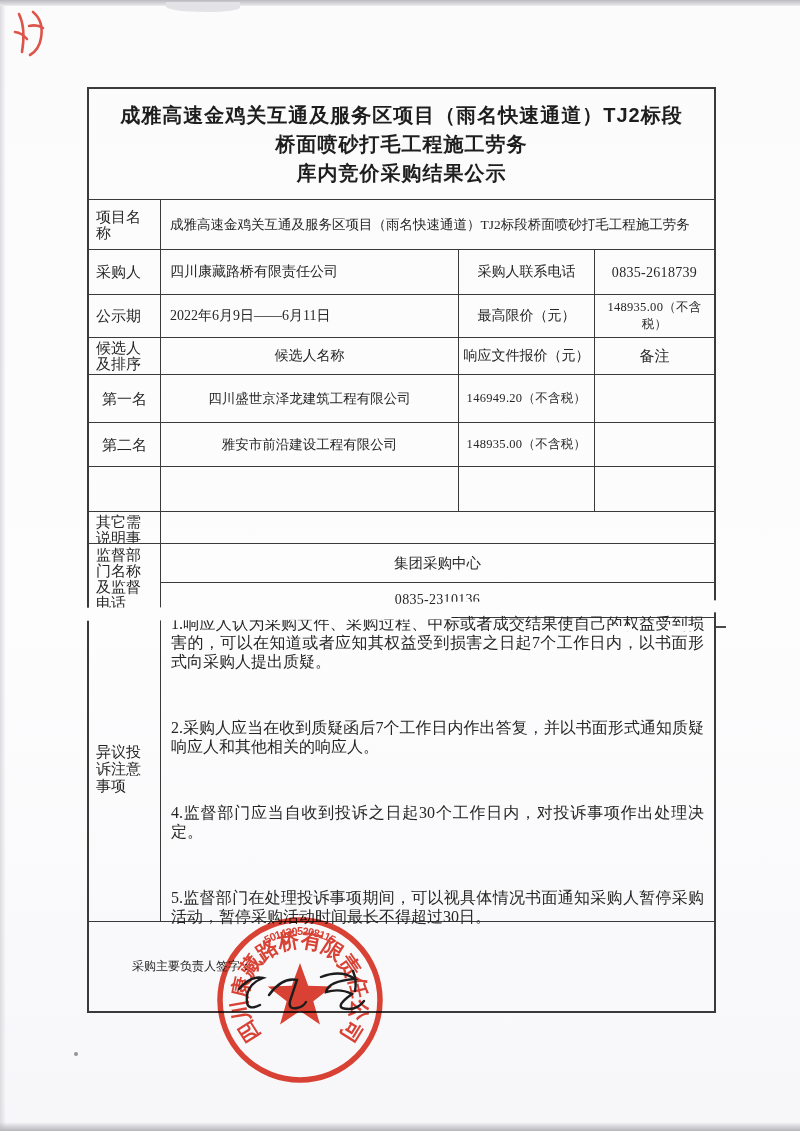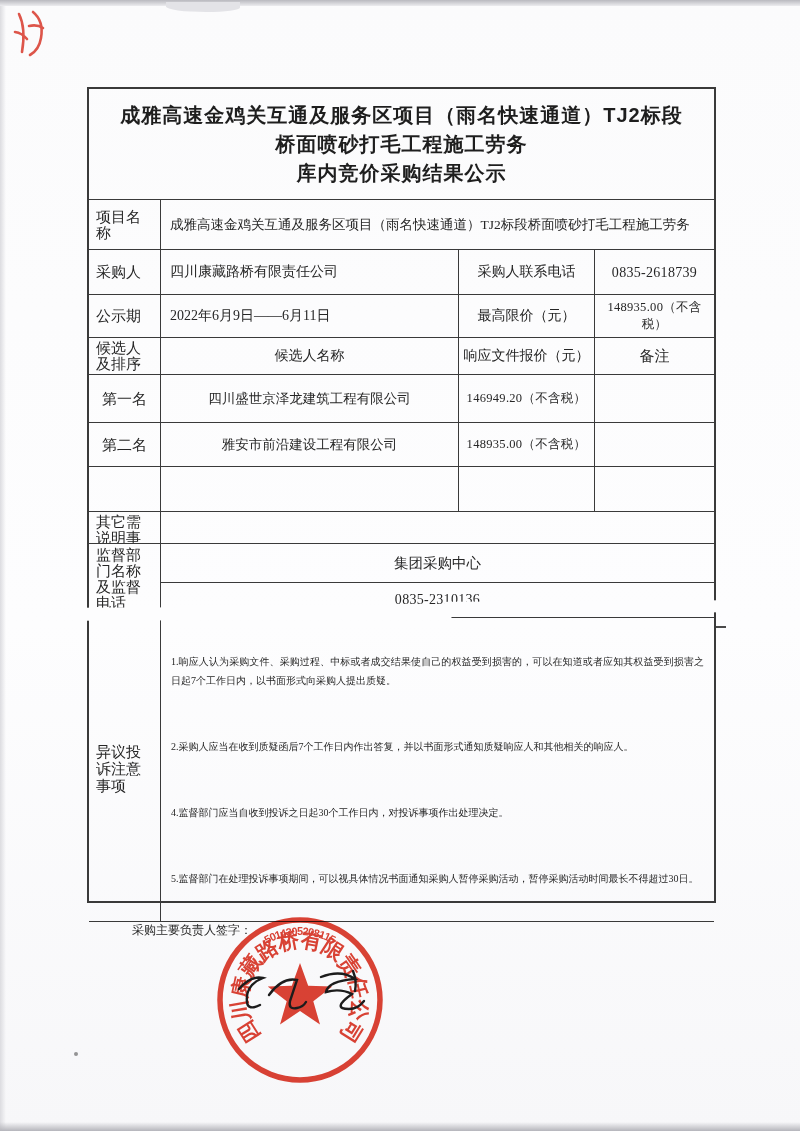--- a/index.html
+++ b/index.html
@@ -17,21 +17,21 @@
   .edge-top{position:absolute;left:0;top:0;width:800px;height:6px;
     background:linear-gradient(180deg,#b9b9bf,#ececef);z-index:30;}
   .edge-notch{position:absolute;left:166px;top:2px;width:74px;height:10px;
     background:#e3e3e7;border-radius:0 0 45% 55%;z-index:31;}
   .edge-bottom{position:absolute;left:0;top:1122px;width:800px;height:9px;
     background:linear-gradient(0deg,#b5b5bb,rgba(250,250,251,0));z-index:30;}
   .edge-left{position:absolute;left:0;top:0;width:6px;height:1131px;
     background:linear-gradient(90deg,#dcdce0,rgba(252,252,253,0));z-index:29;}
 
   .sheet-table{
-    position:absolute;left:87px;top:87px;width:629px;height:816px;
+    position:absolute;left:87px;top:87px;width:629px;height:926px;
     border:2px solid #3a3a3a;box-sizing:border-box;z-index:2;
     display:flex;flex-direction:column;background:transparent;
   }
   .trow{display:flex;border-bottom:1px solid #3a3a3a;box-sizing:border-box;}
   .trow:last-child{border-bottom:none;}
   .cell{border-right:1px solid #3a3a3a;box-sizing:border-box;display:flex;align-items:center;}
   .cell:last-child{border-right:none;}
   .c1{width:72px;flex:0 0 72px;padding:0 7px;font-size:15px;line-height:16px;}
   .c2{width:298px;flex:0 0 298px;padding:0 9px;font-size:14px;}
   .c3{width:136px;flex:0 0 136px;justify-content:center;text-align:center;font-size:14px;padding:0 4px;}
@@ -55,21 +55,21 @@
   .r-other{height:32px;flex:0 0 32px;}
   .r-other .c1{align-items:flex-start;padding-top:2px;overflow:hidden;height:31px;}
   .r-super{height:74px;flex:0 0 74px;}
   .r-super .c1{align-items:flex-start;padding-top:3px;}
   .super-right{flex:1;display:flex;flex-direction:column;}
   .super-top{height:39px;border-bottom:1px solid #3a3a3a;box-sizing:border-box;
     display:flex;align-items:center;justify-content:center;font-size:14.5px;}
   .super-bot{flex:1;display:flex;align-items:center;justify-content:center;font-size:14px;}
   .r-objection{height:304px;flex:0 0 304px;}
   .r-objection .c1{align-items:center;}
-  .obj-body{flex:1;padding:0 10px 0 10px;font-size:10px;line-height:19px;
+  .obj-body{flex:1;padding:0 10px 0 10px;font-size:16px;line-height:19px;
     display:flex;flex-direction:column;justify-content:center;gap:47px;}
   .obj-body p{margin:0;text-align:justify;}
   .r-sign{flex:1;display:flex;align-items:center;padding-left:10px;font-size:12px;margin-left:33px;}
 
   .price{font-size:12.5px;}
   .num{letter-spacing:0.3px;}
 
   
   .wband-a{position:absolute;left:70px;top:607px;width:382px;height:13px;background:#fdfdfe;
     z-index:6;border-radius:6px 3px 4px 7px;transform:rotate(-0.25deg);}

